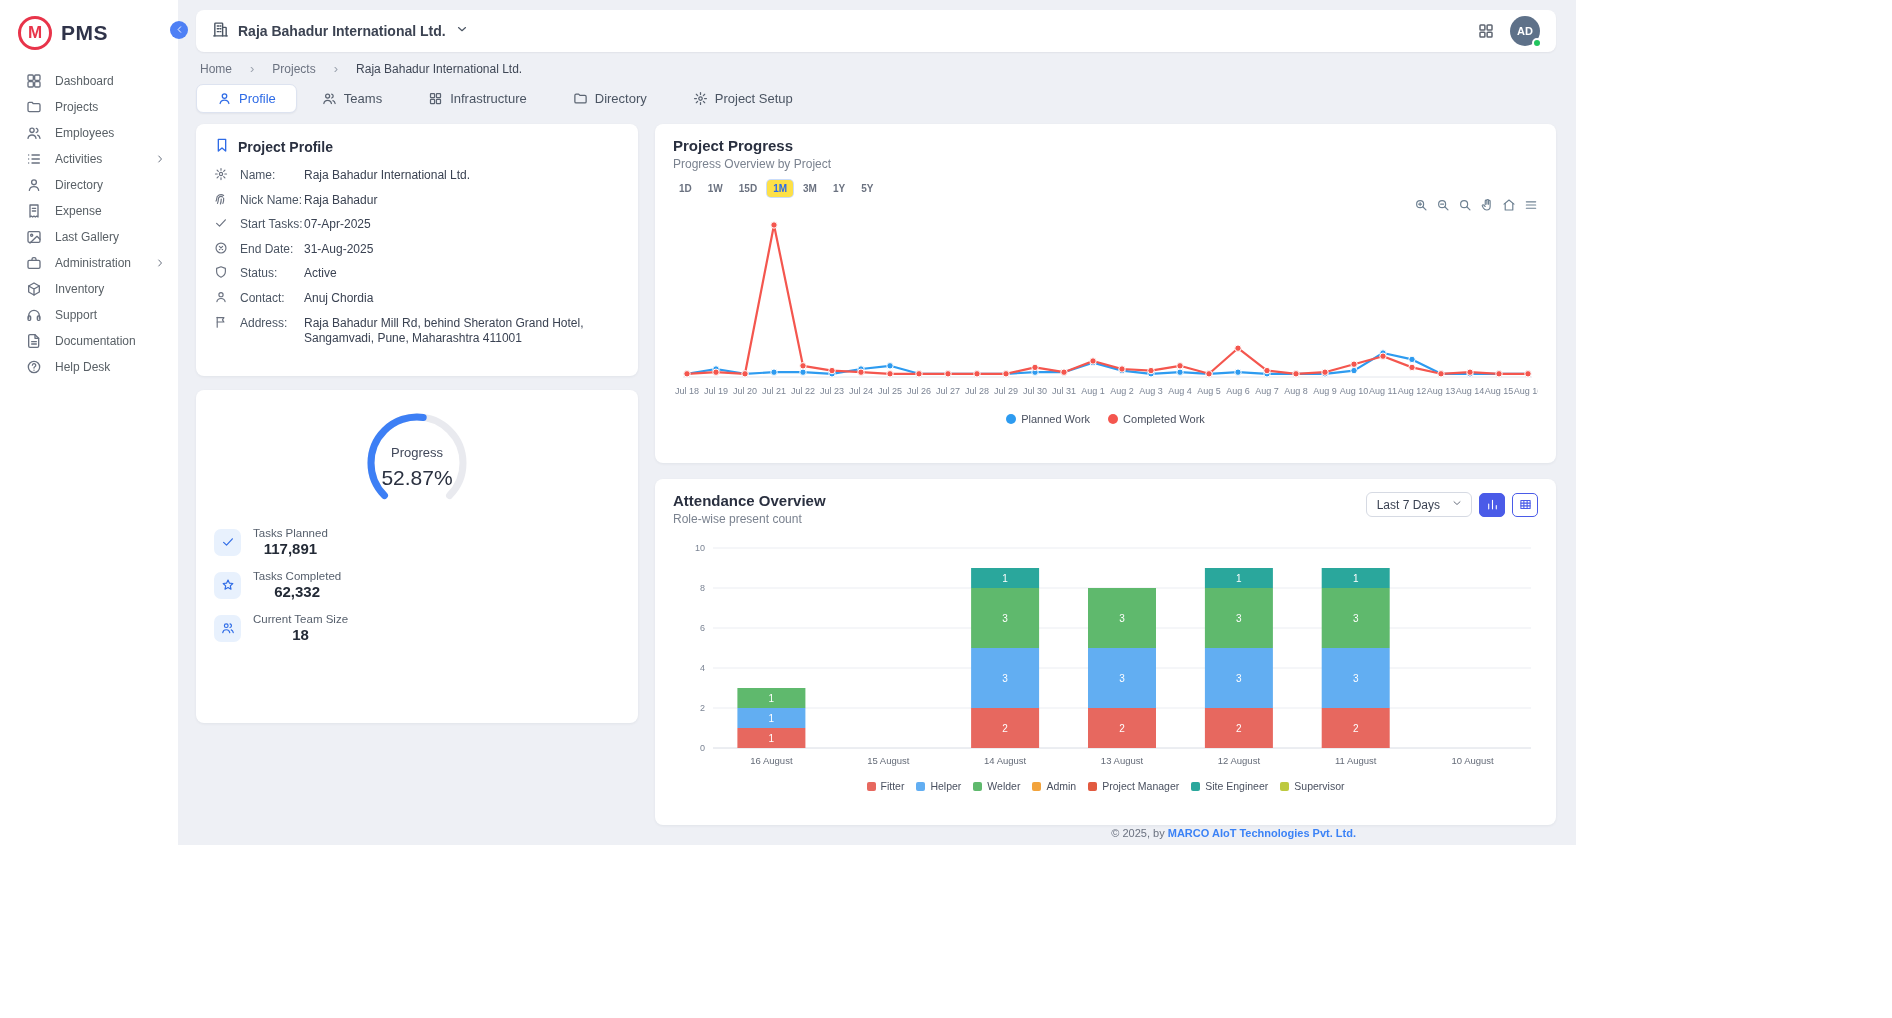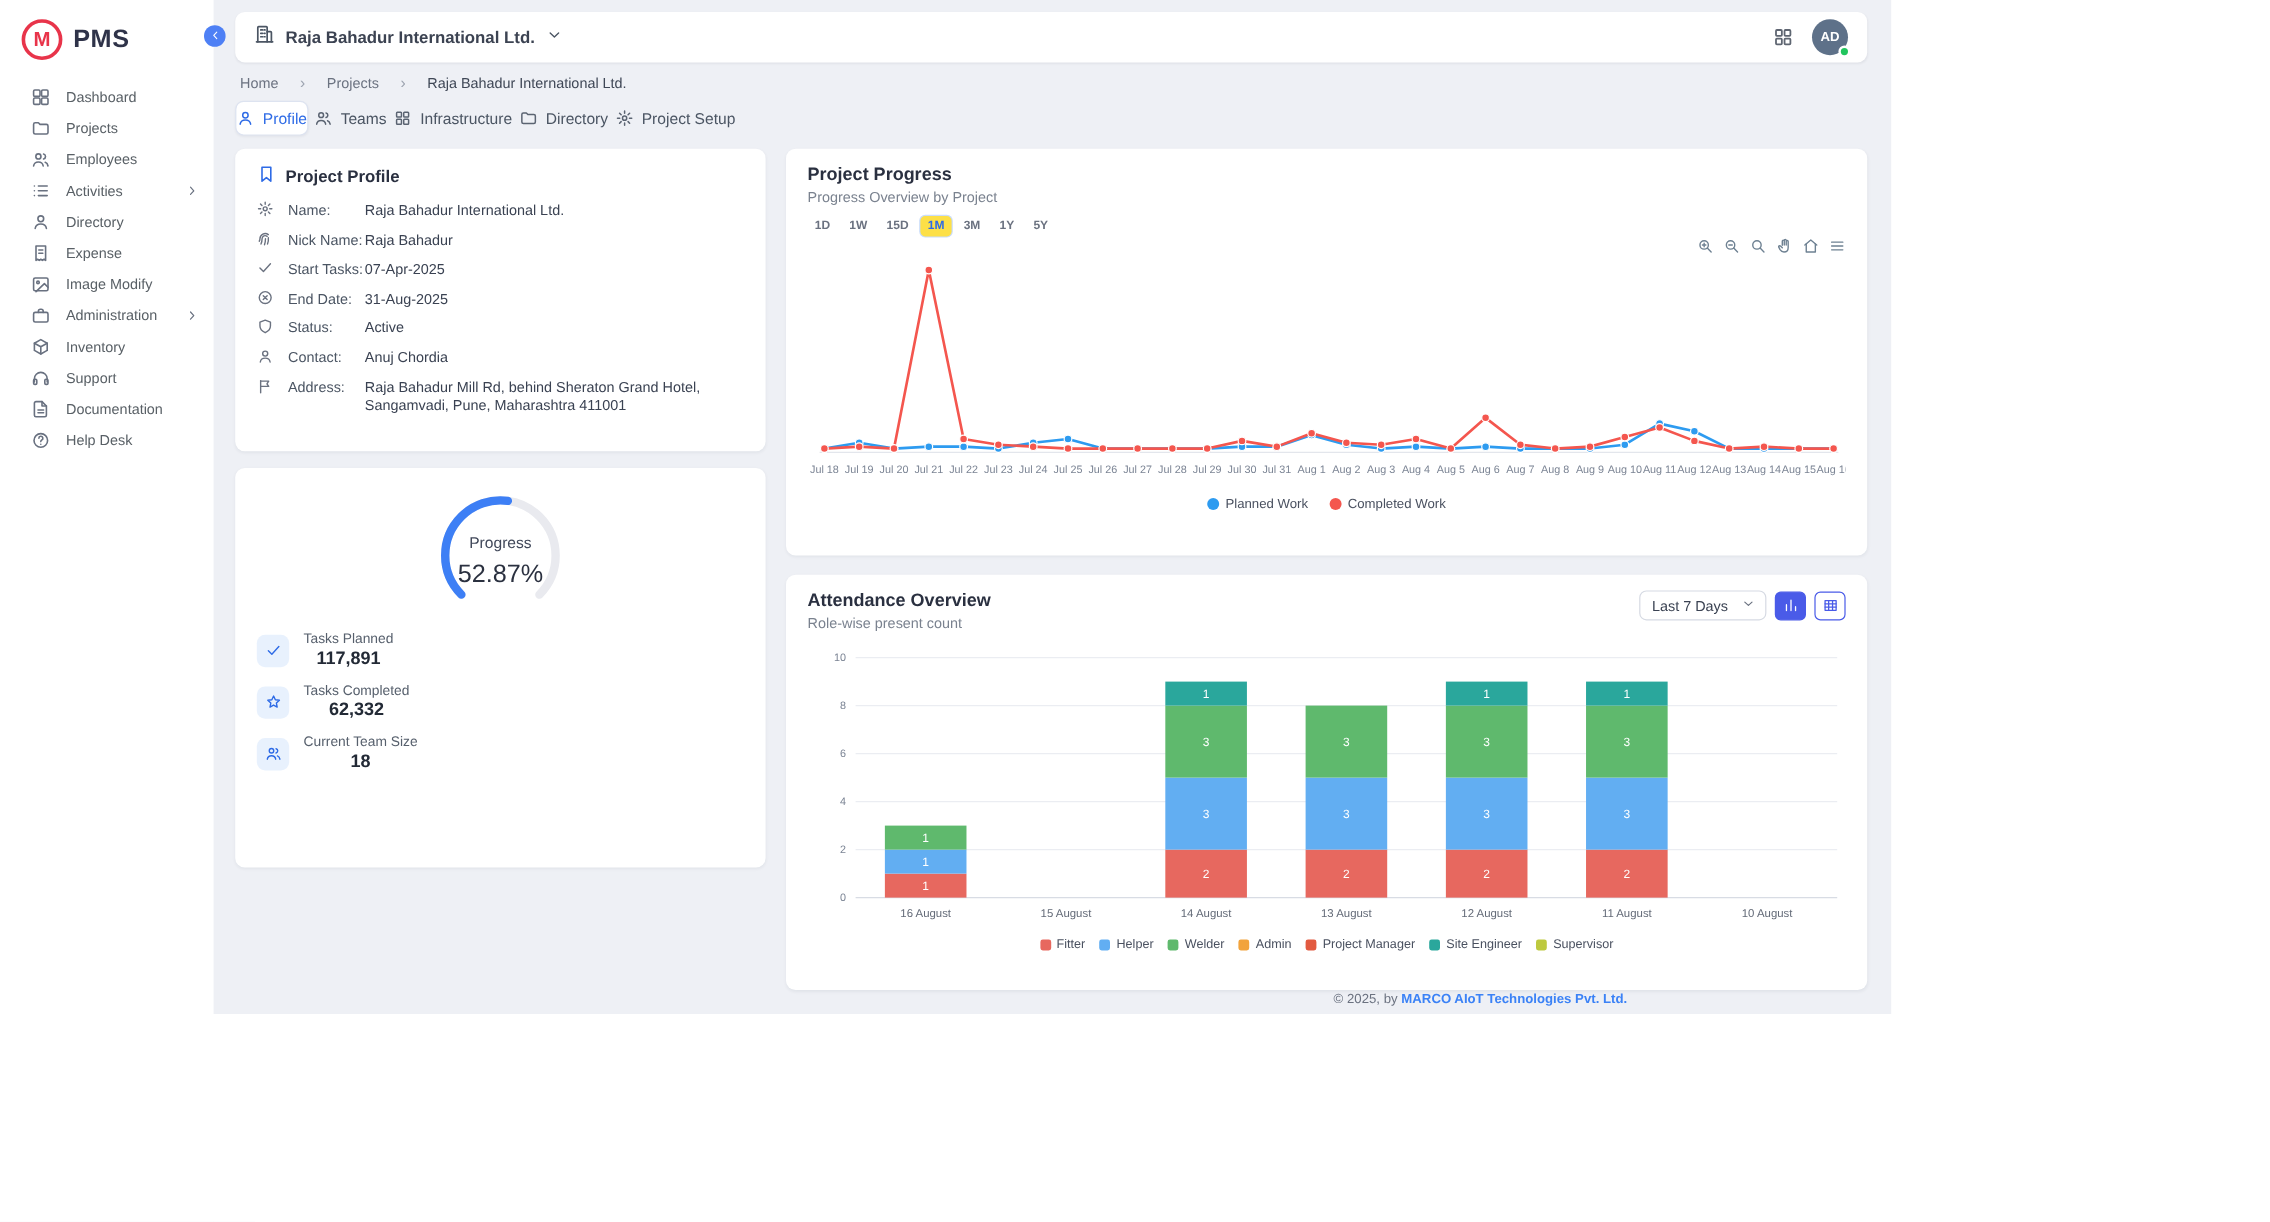--- a/index.html
+++ b/index.html
@@ -40,21 +40,21 @@
     font-weight:700; display:grid; place-items:center; position:relative; cursor:pointer; }
   .online-dot { position:absolute; right:-2px; bottom:-2px; width:10px; height:10px; border-radius:50%;
     background:#22c55e; border:2px solid #fff; }
 
   .breadcrumb { display:flex; align-items:flex-end; gap:18px; margin:9px 0 0 4px; font-size:12px; color:#6b7280; }
   .bc-item { cursor:pointer; }
   .bc-item.last { color:#3f4756; }
   .bc-sep { color:#9ca3af; font-size:13px; }
 
   .tabs { display:flex; gap:4px; margin:8px 0 0 0; }
-  .tab { display:flex; align-items:center; gap:7px; padding:6px 0; font-size:13px; color:#4b5563;
+  .tab { display:flex; align-items:center; gap:7px; padding:6px 20px; font-size:13px; color:#4b5563;
     border-radius:7px; cursor:pointer; border:1px solid transparent;text-align:right; }
   .tab svg { color:#5b6472; }
   .tab.active { background:#fff; color:#2e6be6; border-color:#dde3f0; box-shadow:0 1px 2px rgba(20,20,40,.05); }
   .tab.active svg { color:#2e6be6; }
 
   .grid { display:flex; gap:17px; margin-top:11px; align-items:flex-start; }
   .col-left { width:442px; flex:none; display:flex; flex-direction:column; gap:14px; }
   .col-right { flex:1; display:flex; flex-direction:column; gap:16px; }
   .card { background:#fff; border-radius:8px; box-shadow:0 1px 3px rgba(25,30,50,.06); }
 
@@ -181,21 +181,21 @@
             <path d="M9.5 8h5M9.5 12h5"></path>
           </svg>
           <span class="side-label">Expense</span>
         </div>
         <div class="side-item">
           <svg viewBox="0 0 24 24" width="16" height="16" fill="none" stroke="currentColor" stroke-width="2" stroke-linecap="round" stroke-linejoin="round">
             <rect x="3" y="4" width="18" height="16" rx="2"></rect>
             <circle cx="8.5" cy="9.5" r="1.6"></circle>
             <path d="M21 15.5l-4.5-4.5L6 21"></path>
           </svg>
-          <span class="side-label">Image Modify</span>
+          <span class="side-label">Last Gallery</span>
         </div>
         <div class="side-item">
           <svg viewBox="0 0 24 24" width="16" height="16" fill="none" stroke="currentColor" stroke-width="2" stroke-linecap="round" stroke-linejoin="round">
             <rect x="3" y="8" width="18" height="12" rx="2"></rect>
             <path d="M9 8V6.5A2.5 2.5 0 0 1 11.5 4h1A2.5 2.5 0 0 1 15 6.5V8"></path>
           </svg>
           <span class="side-label">Administration</span>
           <svg viewBox="0 0 24 24" width="12" height="12" fill="none" stroke="currentColor" stroke-width="2" stroke-linecap="round" stroke-linejoin="round" class="side-chev">
             <path d="M9.5 6l5.5 6-5.5 6"></path>
           </svg>

